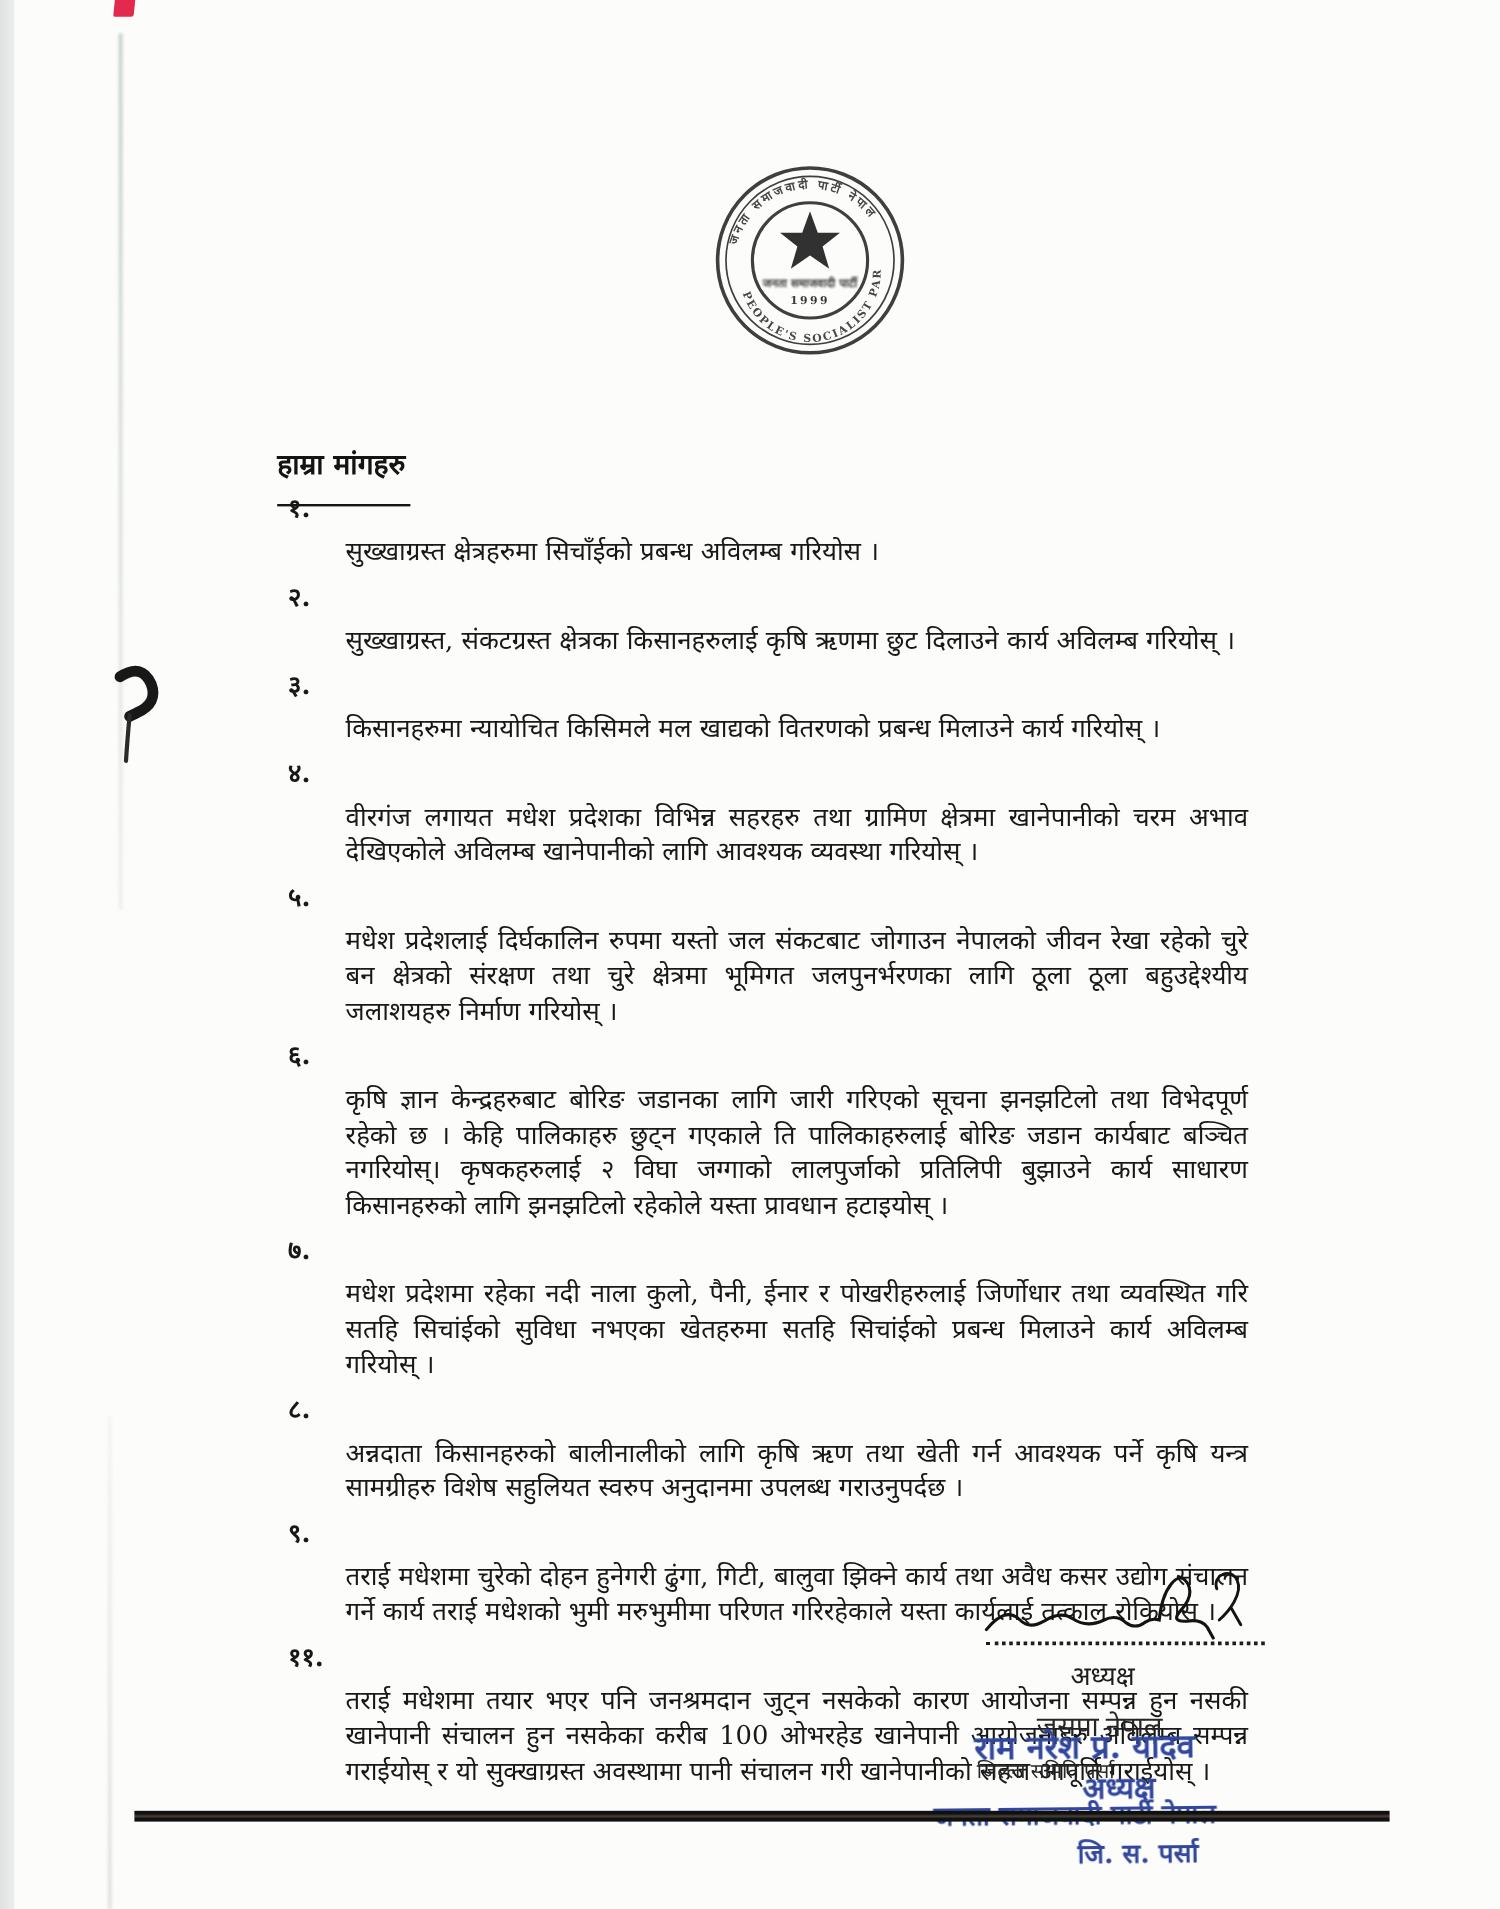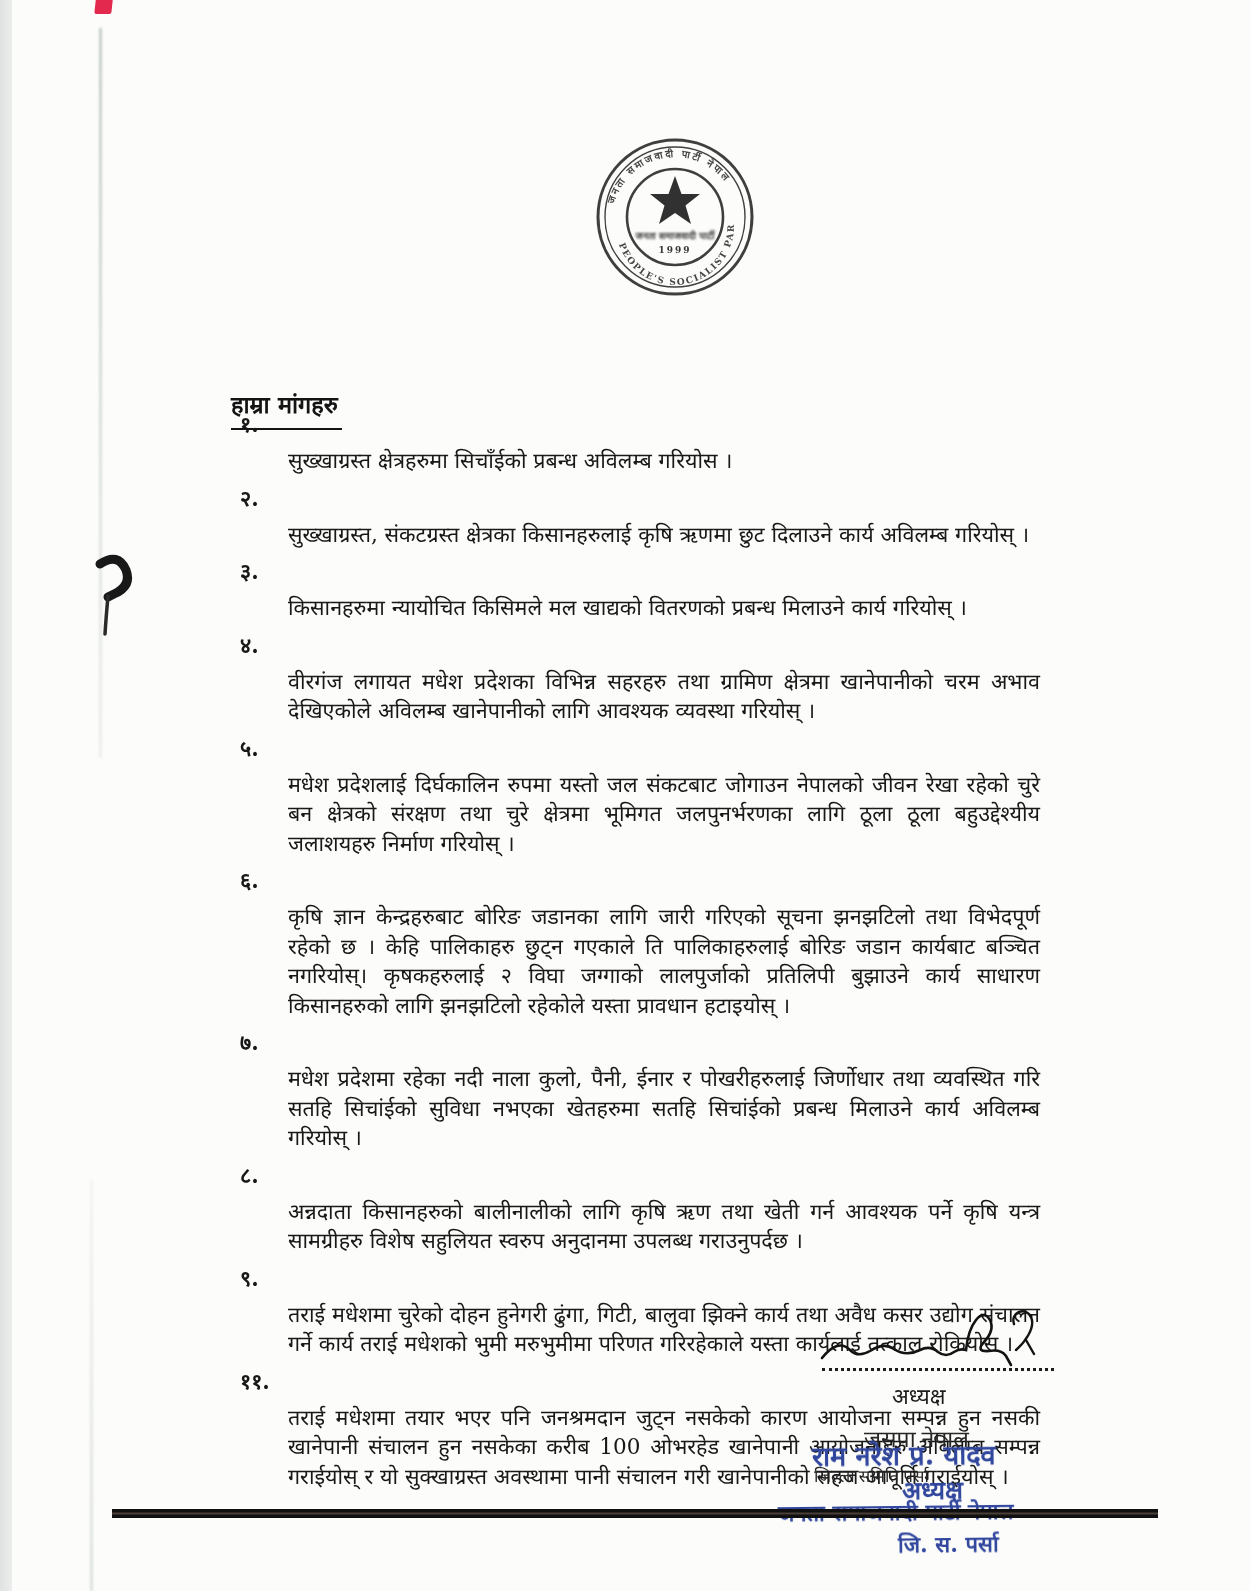--- a/index.html
+++ b/index.html
@@ -23,23 +23,23 @@
   
   .seal{position:absolute;left:594px;top:136px;width:162px;height:162px;
     filter:blur(.5px);opacity:.9;}
 
   
   .intro{position:absolute;left:228px;top:284px;width:802px;
     font-size:21px;line-height:31px;color:#3e3e3e;
     filter:blur(.45px);letter-spacing:.3px;}
 
   
-  .heading{position:absolute;left:231px;top:388px;
+  .heading{position:absolute;left:231px;top:370px;
     font-size:23.5px;font-weight:bold;color:#141414;
-    border-bottom:2.5px solid #141414;padding-bottom:8px;padding-right:4px;}
+    border-bottom:2.5px solid #141414;padding-bottom:18px;padding-right:4px;}
 
   
   .demands{position:absolute;left:240px;top:410px;width:800px;
     font-size:21.5px;line-height:29.5px;color:#181818;}
   .demand{display:flex;margin-bottom:8px;}
   .dnum{flex:0 0 48px;font-weight:bold;}
   .dtext{flex:1;text-align:justify;margin-top:36px;}
 
   
   .staple{position:absolute;left:88px;top:548px;width:50px;height:90px;}

